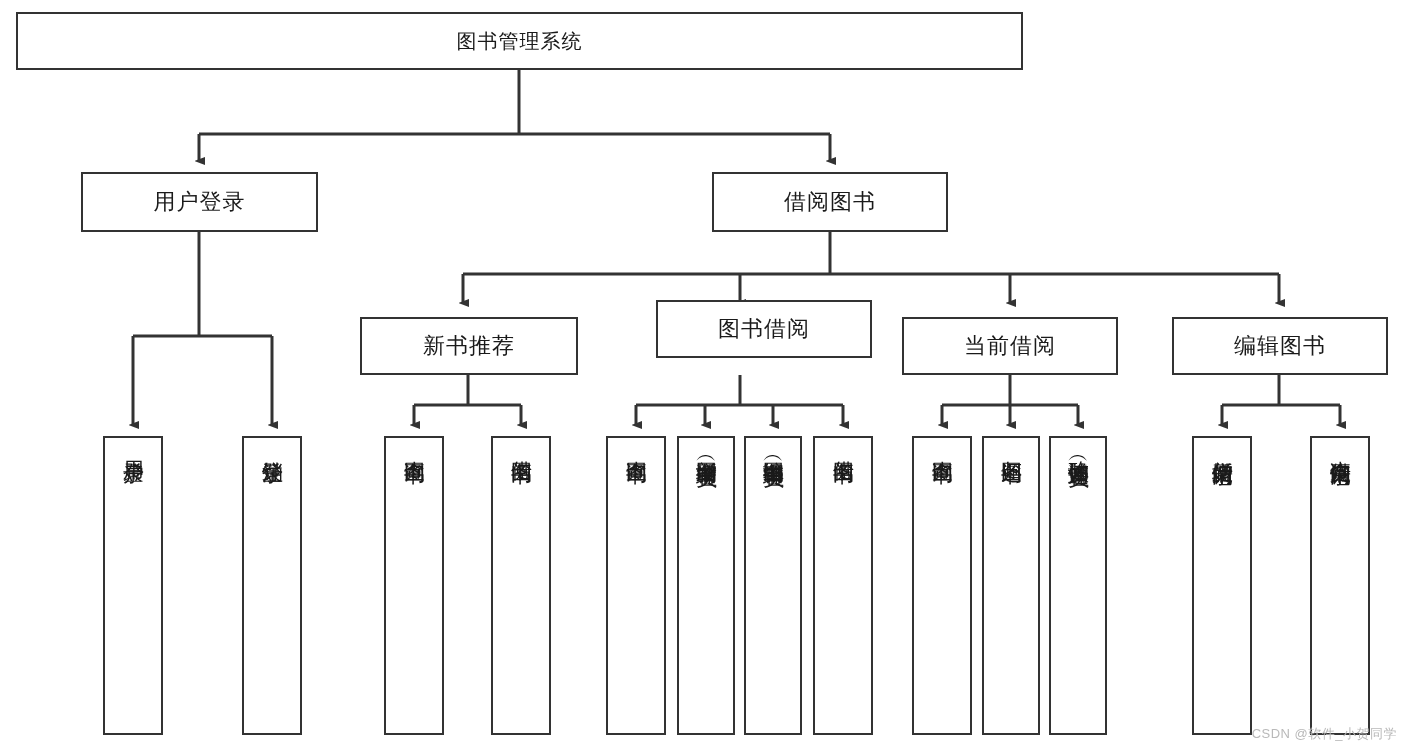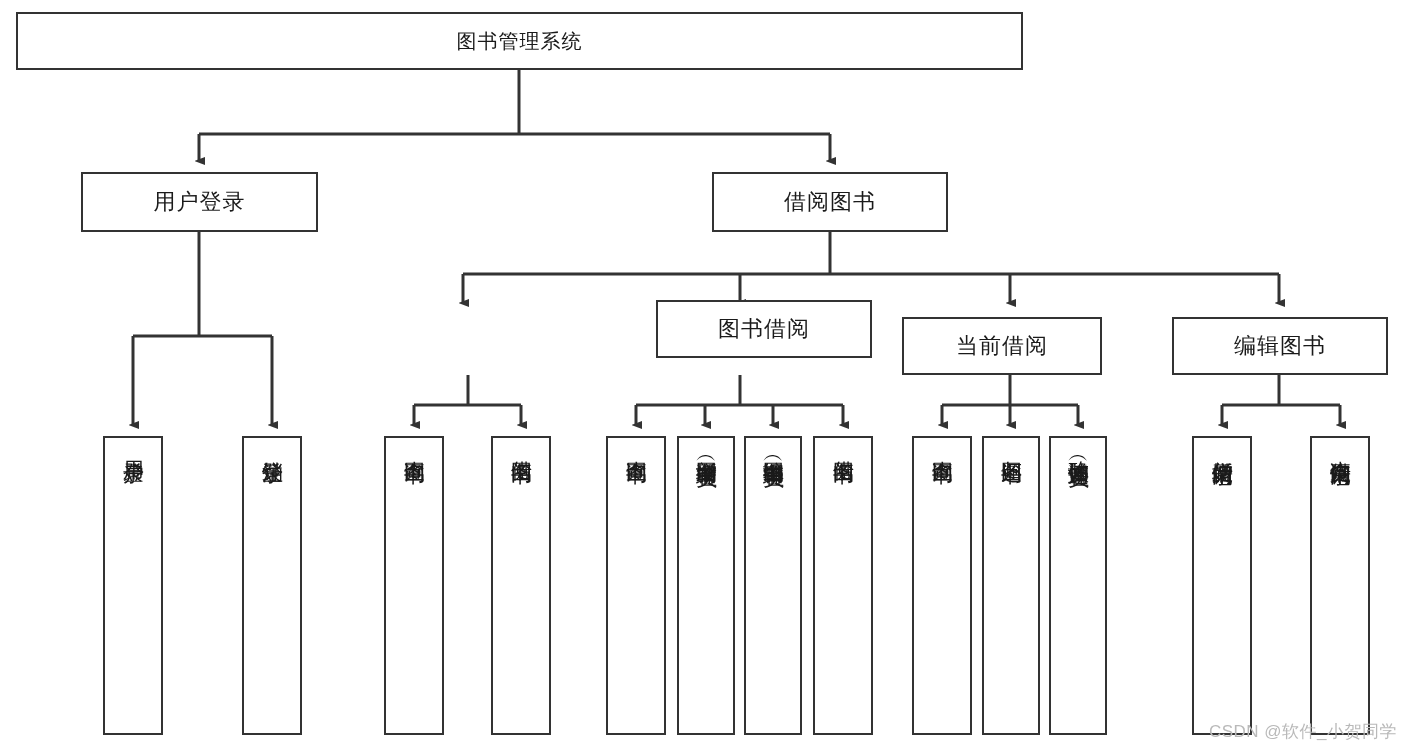--- a/index.html
+++ b/index.html
@@ -55,21 +55,21 @@
     white-space: nowrap;
     display: block;
   }
   .node.title {
     font-size: 20px;
   }
   .watermark {
     position: absolute;
     right: 8px;
     bottom: 4px;
-    font-size: 17px;
+    font-size: 13px;
     color: #b9b9b9;
     letter-spacing: 0.5px;
     white-space: nowrap;
     user-select: none;
   }
 </style>
 </head>
 <body>
 
 <div id="canvas">
@@ -129,26 +129,29 @@
   </div>
 
   <div class="node horiz" style="left:81px; top:172px; width:237px; height:60px;">
     <span>用户登录</span>
   </div>
 
   <div class="node horiz" style="left:712px; top:172px; width:236px; height:60px;">
     <span>借阅图书</span>
   </div>
 
+  <div class="node horiz" style="left:360px; top:317px; width:218px; height:58px;">
+    <span>新书推荐</span>
+  </div>
 
   <div class="node horiz" style="left:632px; top:300px; width:216px; height:58px;margin-left:24px;">
     <span>图书借阅</span>
   </div>
 
-  <div class="node horiz" style="left:902px; top:317px; width:200px; height:58px;">
+  <div class="node horiz" style="left:902px; top:317px; width:216px; height:58px;">
     <span>当前借阅</span>
   </div>
 
   <div class="node horiz" style="left:1172px; top:317px; width:216px; height:58px;">
     <span>编辑图书</span>
   </div>
 
   <div class="node vert" style="left:103px; top:436px; width:60px; height:299px;">
     <span class="vtext">用户登录</span>
   </div>

